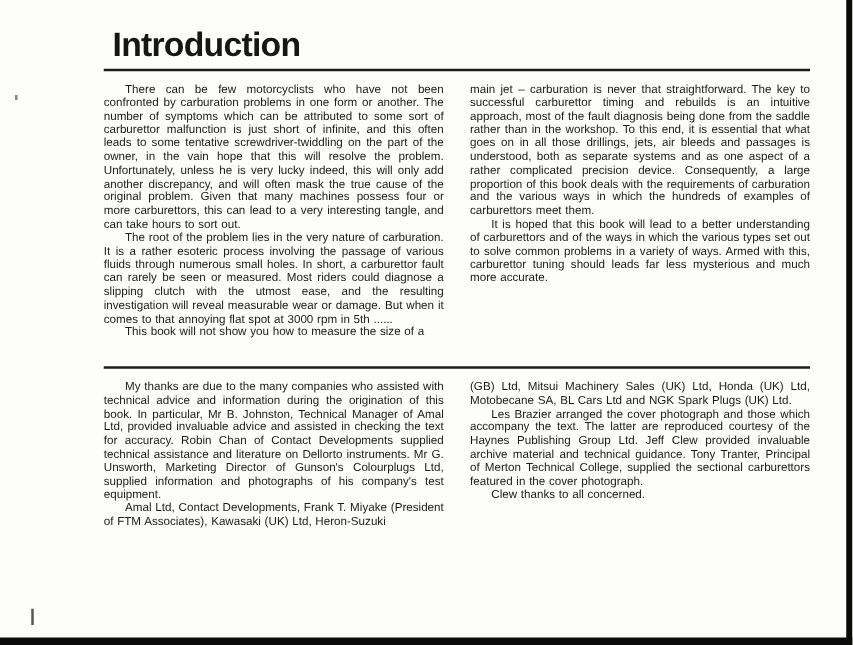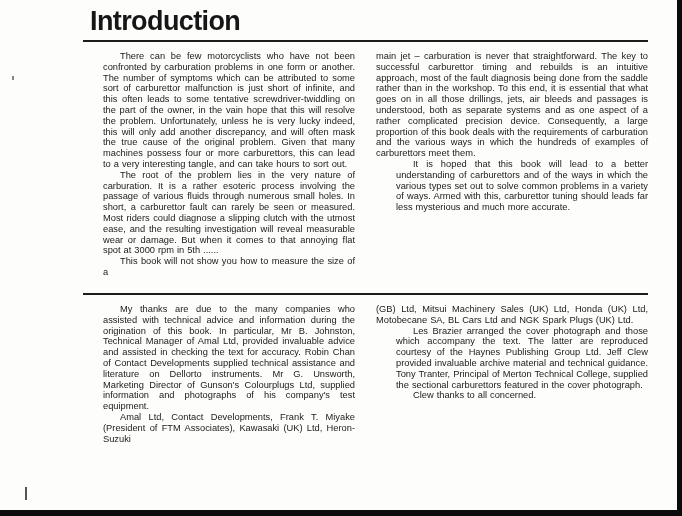--- a/index.html
+++ b/index.html
@@ -13,21 +13,21 @@
     width: 682px; height: 516px;
     background: #fdfdfc;
     color: #161616;
     overflow: hidden;
   }
   .section {
     position: absolute;
     left: 83px;
     width: 565px;
   }
-  .section-intro { top: 5px; }
+  .section-intro { top: 20px; }
   .section-ack  { top: 290px; }
   .heading {
     font-size: 27px;
     font-weight: bold;
     letter-spacing: -0.6px;
     line-height: 32px;
     margin: 0 0 0 7px;
   }
   .heading-rule {
     height: 2px;
@@ -41,21 +41,21 @@
   }
   .col { flex: 1 1 0; min-width: 0; }
   .para {
     margin: 0;
     font-size: 9.3px;
     line-height: 10.8px;
     text-align: justify;
     color: #1a1a1a;
     word-spacing: 0.4px;
   }
-  .indent { text-indent: 17px; margin-left: 20px; }
+  .indent { text-indent: 17px; }
   .edge-right {
     position: absolute; top: 0; right: 0;
     width: 5px; height: 100%;
     background: #0b0b0b;
   }
   .edge-bottom {
     position: absolute; bottom: 0; left: 0;
     width: 100%; height: 6px;
     background: #0b0b0b;
   }

